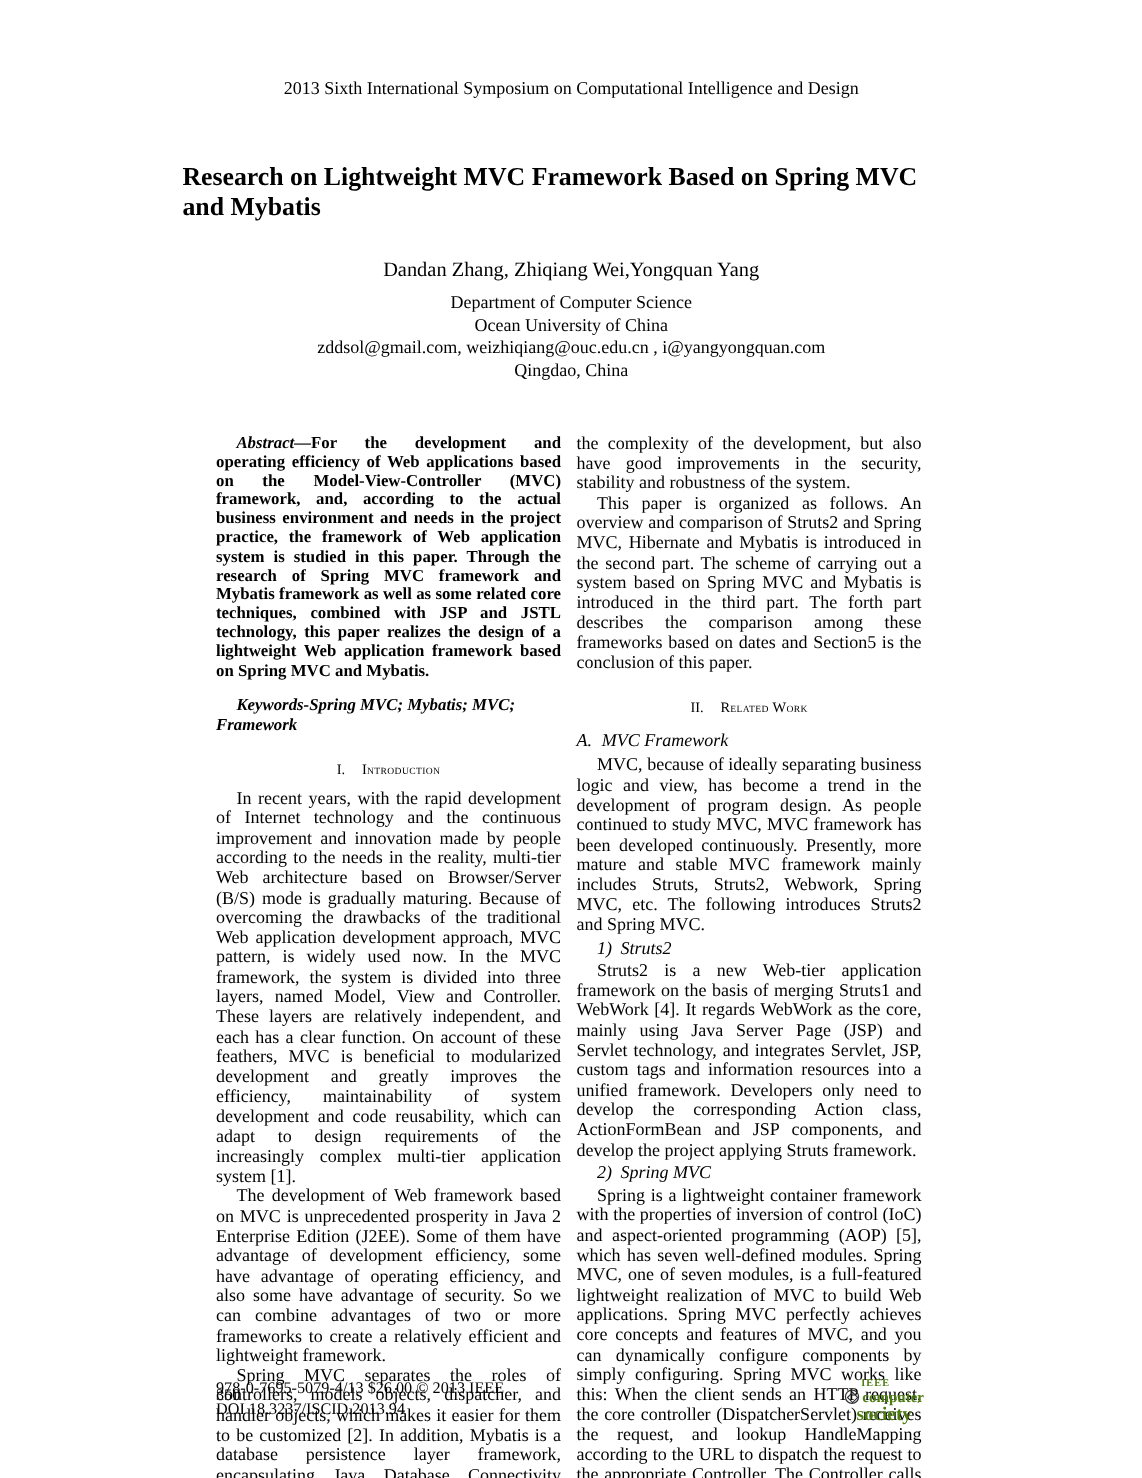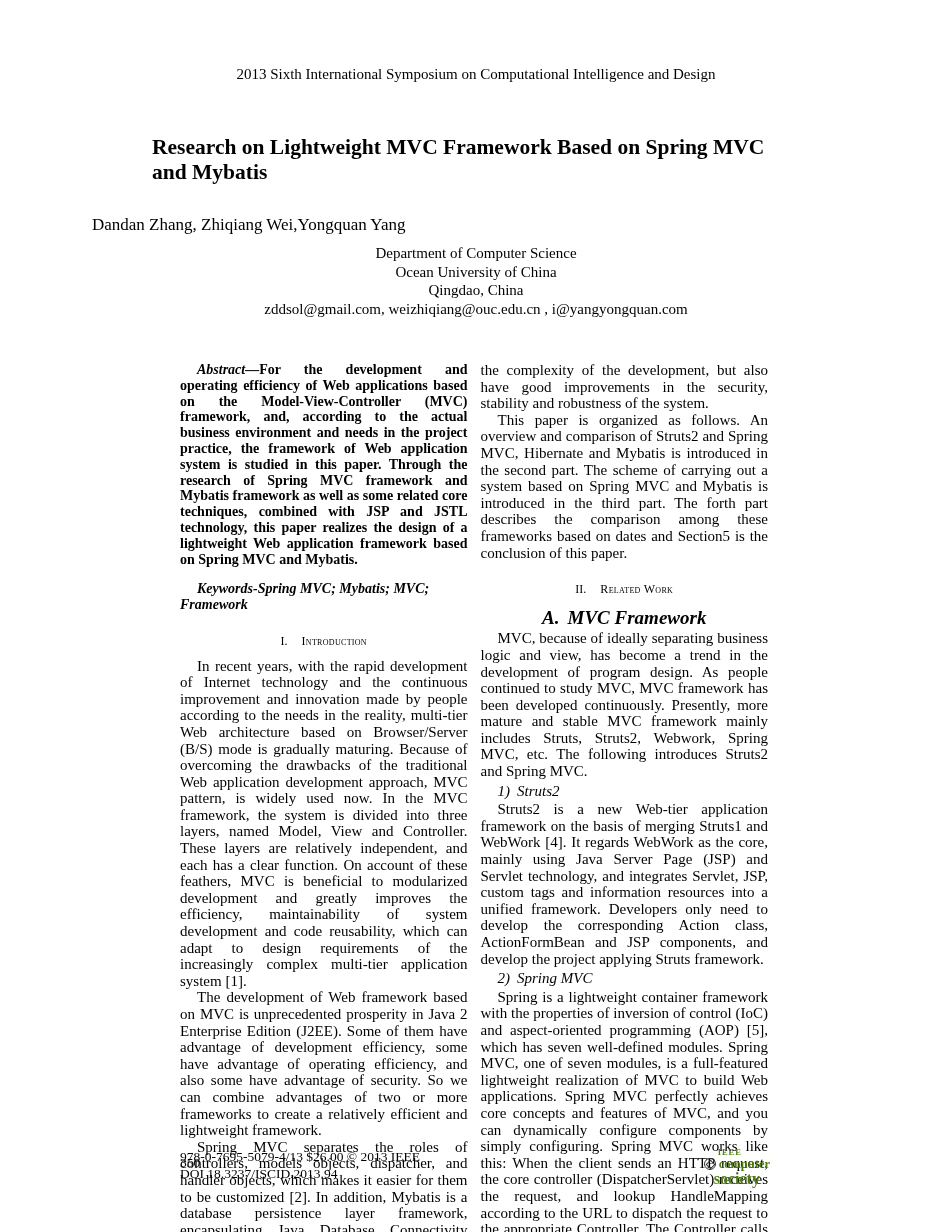--- a/index.html
+++ b/index.html
@@ -23,21 +23,21 @@
     text-align: center;
     font-size: 15px;
   }
   .paper-title {
     margin: 52px 60px 0 60px;
     font-size: 21.5px;
     font-weight: bold;
   }
   .authors {
     margin-top: 30px;
-    text-align: left;
+    text-align: center;
     font-size: 17px;
   }
   .affil-line {
     margin-top: 1px;
     text-align: center;
     font-size: 15px;
     line-height: 17.5px;
   }
   .affil-first { margin-top: 10px; }
   .columns {
@@ -74,24 +74,24 @@
   .section-heading {
     margin: 20px 0 8px 0;
     text-align: center;
     font-size: 12px;
     font-weight: normal;
   }
   .section-heading .sec-num { margin-right: 14px; }
   .section-heading .sec-title { font-variant: small-caps; letter-spacing: 0.3px; }
   .subsection-heading {
     margin: 12px 0 4px 0;
-    font-size: 19px;
-    font-weight: bold;
+    font-size: 15px;
+    font-weight: normal;
     font-style: italic;
-    text-align: center;
+    text-align: left;
   }
   .subsection-heading .sub-num { margin-right: 8px; }
   .subsub-heading {
     margin: 3px 0 2px 0;
     font-size: 15px;
     font-weight: normal;
     font-style: italic;
     text-align: left;
     text-indent: 17px;
   }
@@ -167,22 +167,22 @@
 
 <div class="page">
 
   <div class="conf-header">2013 Sixth International Symposium on Computational Intelligence and Design</div>
 
   <h1 class="paper-title">Research on Lightweight MVC Framework Based on Spring MVC and Mybatis</h1>
 
   <div class="authors">Dandan Zhang, Zhiqiang Wei,Yongquan Yang</div>
   <div class="affil-line affil-first">Department of Computer Science</div>
   <div class="affil-line">Ocean University of China</div>
+  <div class="affil-line">zddsol@gmail.com, weizhiqiang@ouc.edu.cn , i@yangyongquan.com</div>
   <div class="affil-line">Qingdao, China</div>
-  <div class="affil-line">zddsol@gmail.com, weizhiqiang@ouc.edu.cn , i@yangyongquan.com</div>
 
   <div class="columns">
 
     <div class="col">
       <p class="abstract"><span class="abstract-label">Abstract—</span><span>For the development and operating efficiency of Web applications based on the Model-View-Controller (MVC) framework, and, according to the actual business environment and needs in the project practice, the framework of Web application system is studied in this paper. Through the research of Spring MVC framework and Mybatis framework as well as some related core techniques, combined with JSP and JSTL technology, this paper realizes the design of a lightweight Web application framework based on Spring MVC and Mybatis.</span></p>
 
       <p class="keywords">Keywords-Spring MVC; Mybatis; MVC; Framework</p>
 
       <h2 class="section-heading"><span class="sec-num">I.</span><span class="sec-title">Introduction</span></h2>
 

